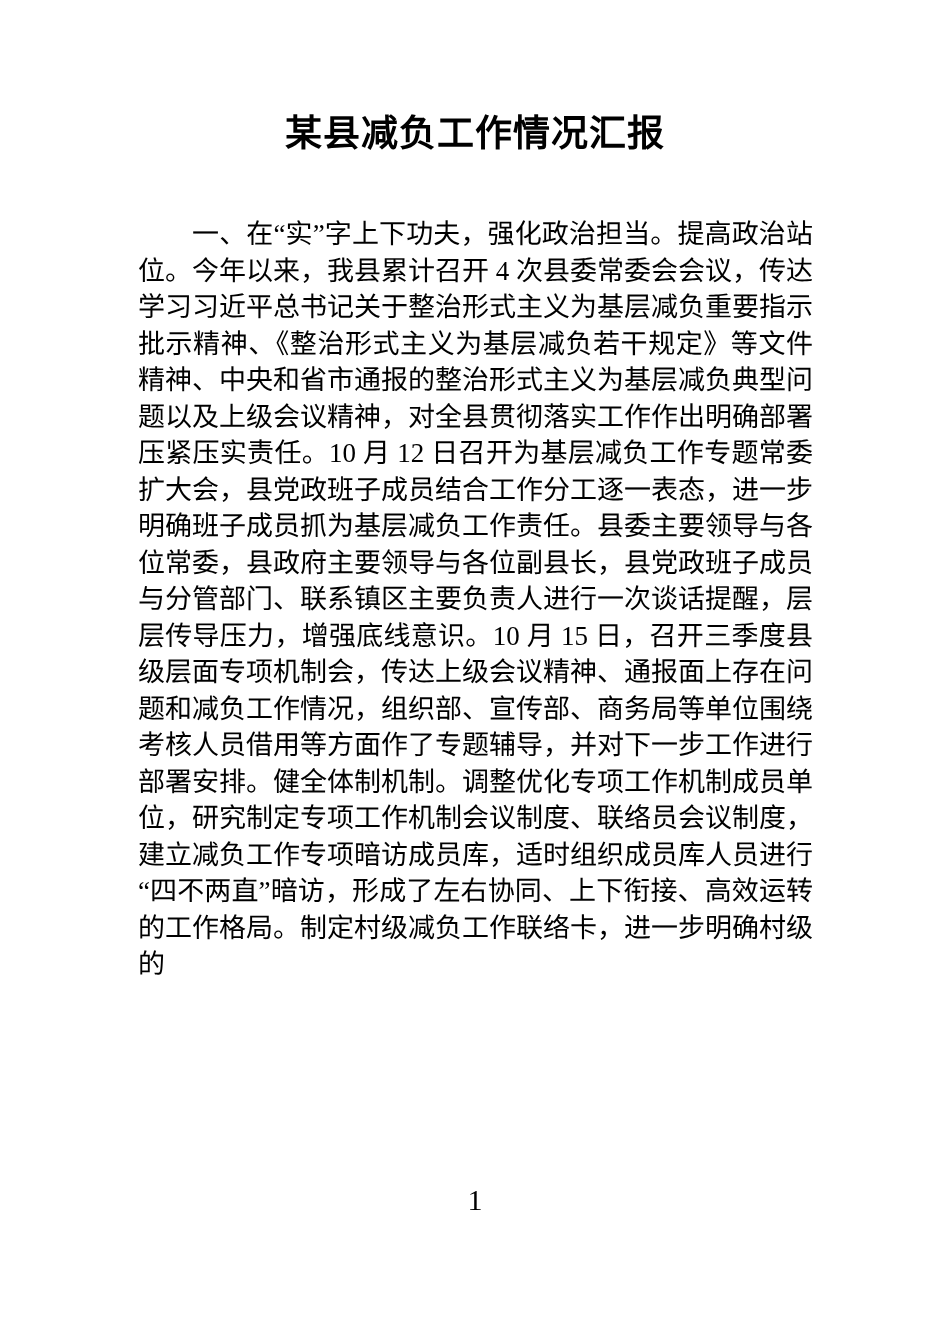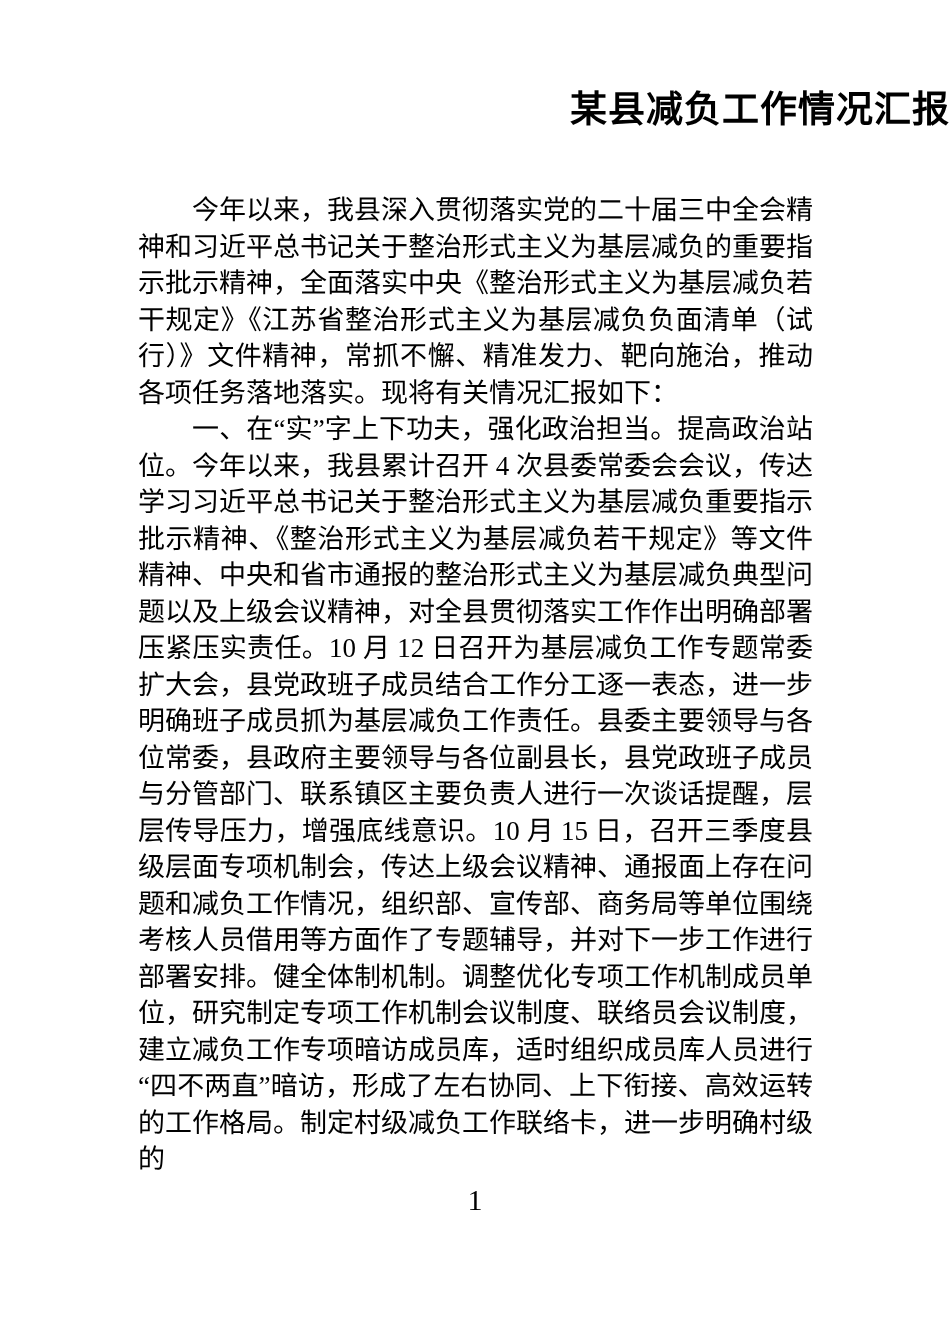--- a/index.html
+++ b/index.html
@@ -11,22 +11,22 @@
     position: relative;
     width: 950px;
     height: 1344px;
     background: #ffffff;
     color: #000000;
     overflow: hidden;
     font-family: "Liberation Sans", sans-serif;
   }
   .doc-title {
     margin: 0;
-    padding-top: 84px;
-    text-align: right;
+    padding-top: 108px;
+    text-align: center;
     font-size: 37px;
     line-height: 52px;
     font-weight: 700;
     letter-spacing: 1px;
     font-family: "Liberation Sans", sans-serif;
   }
   .doc-body {
     margin: 56px 137px 0 138px;
     width: 675px;
     font-size: 27px;
@@ -53,19 +53,18 @@
   }
 </style>
 </head>
 <body>
 
 <div class="page">
 
   <h1 class="doc-title">某县减负工作情况汇报</h1>
 
   <div class="doc-body">
-    <p>今年以来，我县深入贯彻落实党的二十届三中全会精神和习近平总书记关于整治形式主义为基层减负的重要指示批示精神，全面落实中央《整治形式主义为基层减负若干规定》《江苏省整治形式主义为基层减负负面清单（试行）》文件精神，常抓不懈、精准发力、靶向施治，推动各项任务落地落实。现将有关情况汇报如下：</p>
     <p>一、在“实”字上下功夫，强化政治担当。提高政治站位。今年以来，我县累计召开 4 次县委常委会会议，传达学习习近平总书记关于整治形式主义为基层减负重要指示批示精神、《整治形式主义为基层减负若干规定》等文件精神、中央和省市通报的整治形式主义为基层减负典型问题以及上级会议精神，对全县贯彻落实工作作出明确部署压紧压实责任。10 月 12 日召开为基层减负工作专题常委扩大会，县党政班子成员结合工作分工逐一表态，进一步明确班子成员抓为基层减负工作责任。县委主要领导与各位常委，县政府主要领导与各位副县长，县党政班子成员与分管部门、联系镇区主要负责人进行一次谈话提醒，层层传导压力，增强底线意识。10 月 15 日，召开三季度县级层面专项机制会，传达上级会议精神、通报面上存在问题和减负工作情况，组织部、宣传部、商务局等单位围绕考核人员借用等方面作了专题辅导，并对下一步工作进行部署安排。健全体制机制。调整优化专项工作机制成员单位，研究制定专项工作机制会议制度、联络员会议制度，建立减负工作专项暗访成员库，适时组织成员库人员进行“四不两直”暗访，形成了左右协同、上下衔接、高效运转的工作格局。制定村级减负工作联络卡，进一步明确村级的</p>
   </div>
 
   <div class="page-footer">1</div>
 
 </div>
 
 </body></html>

